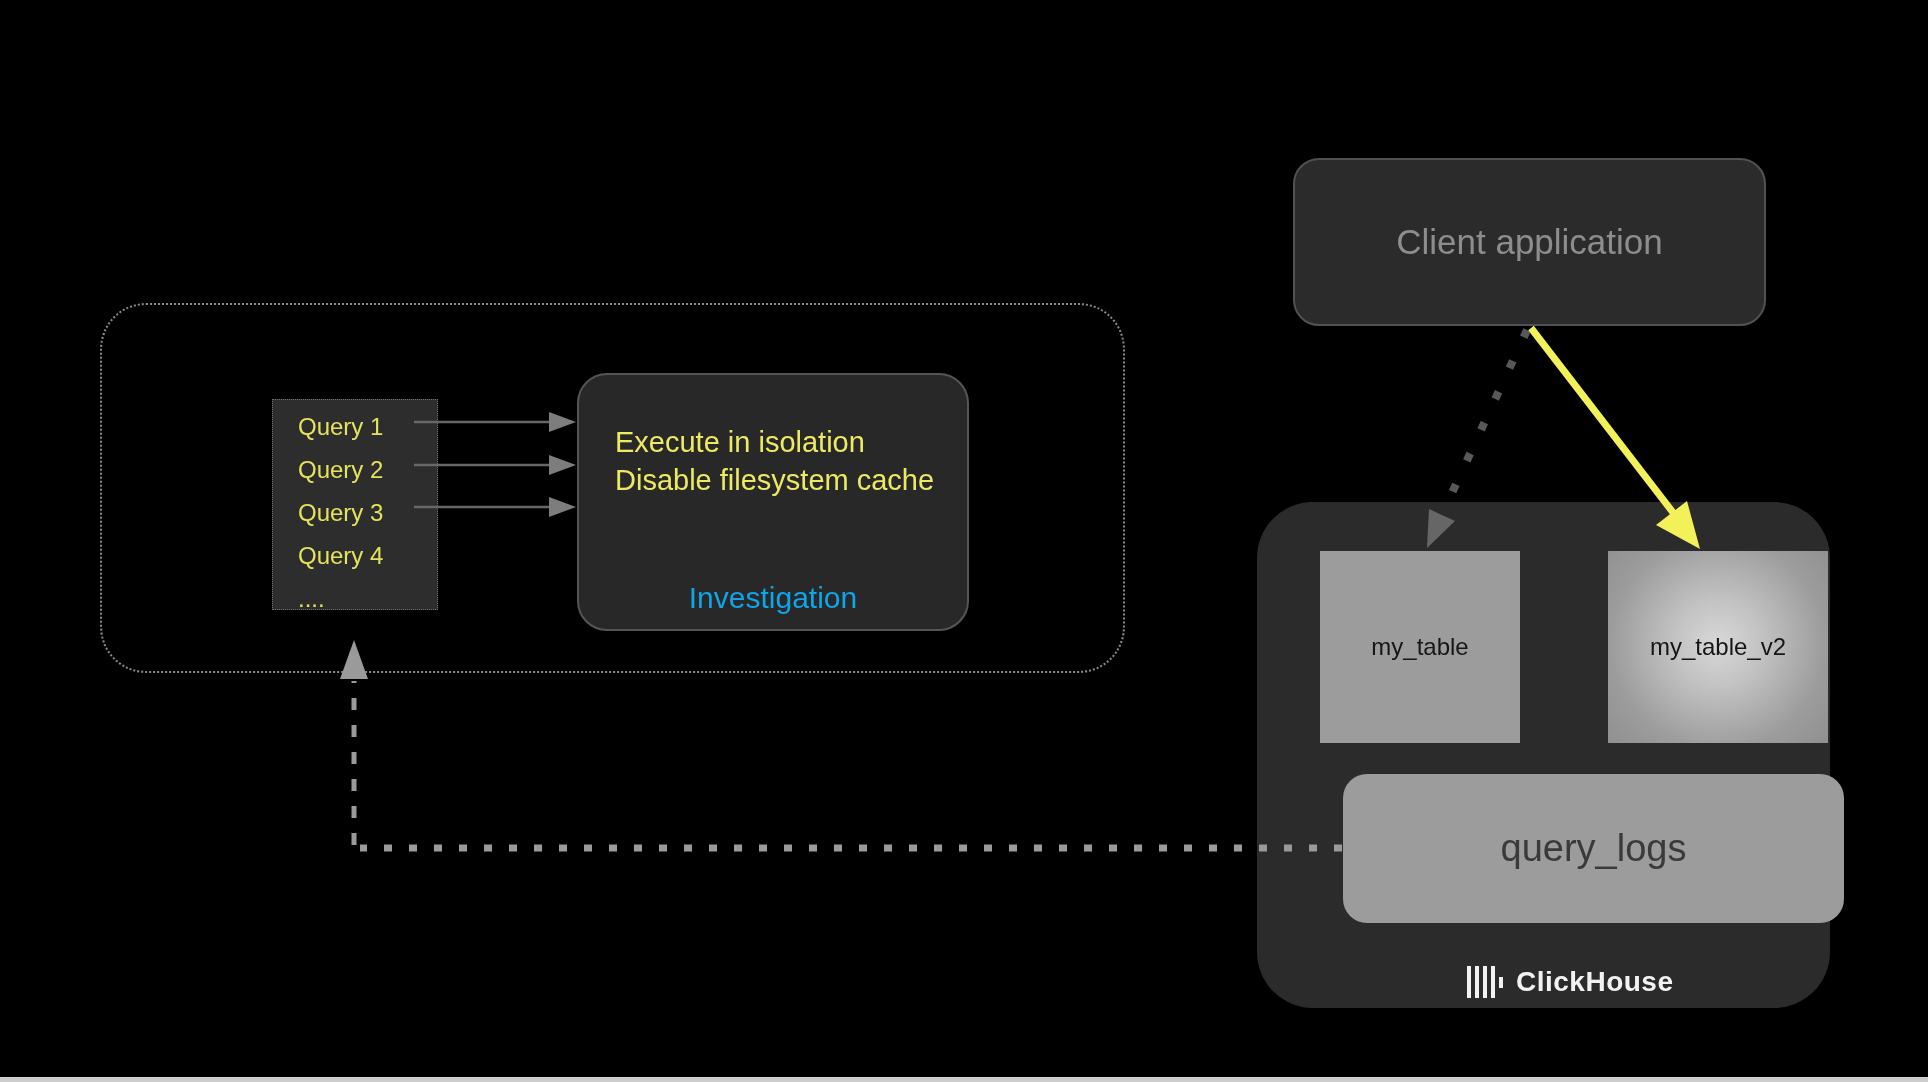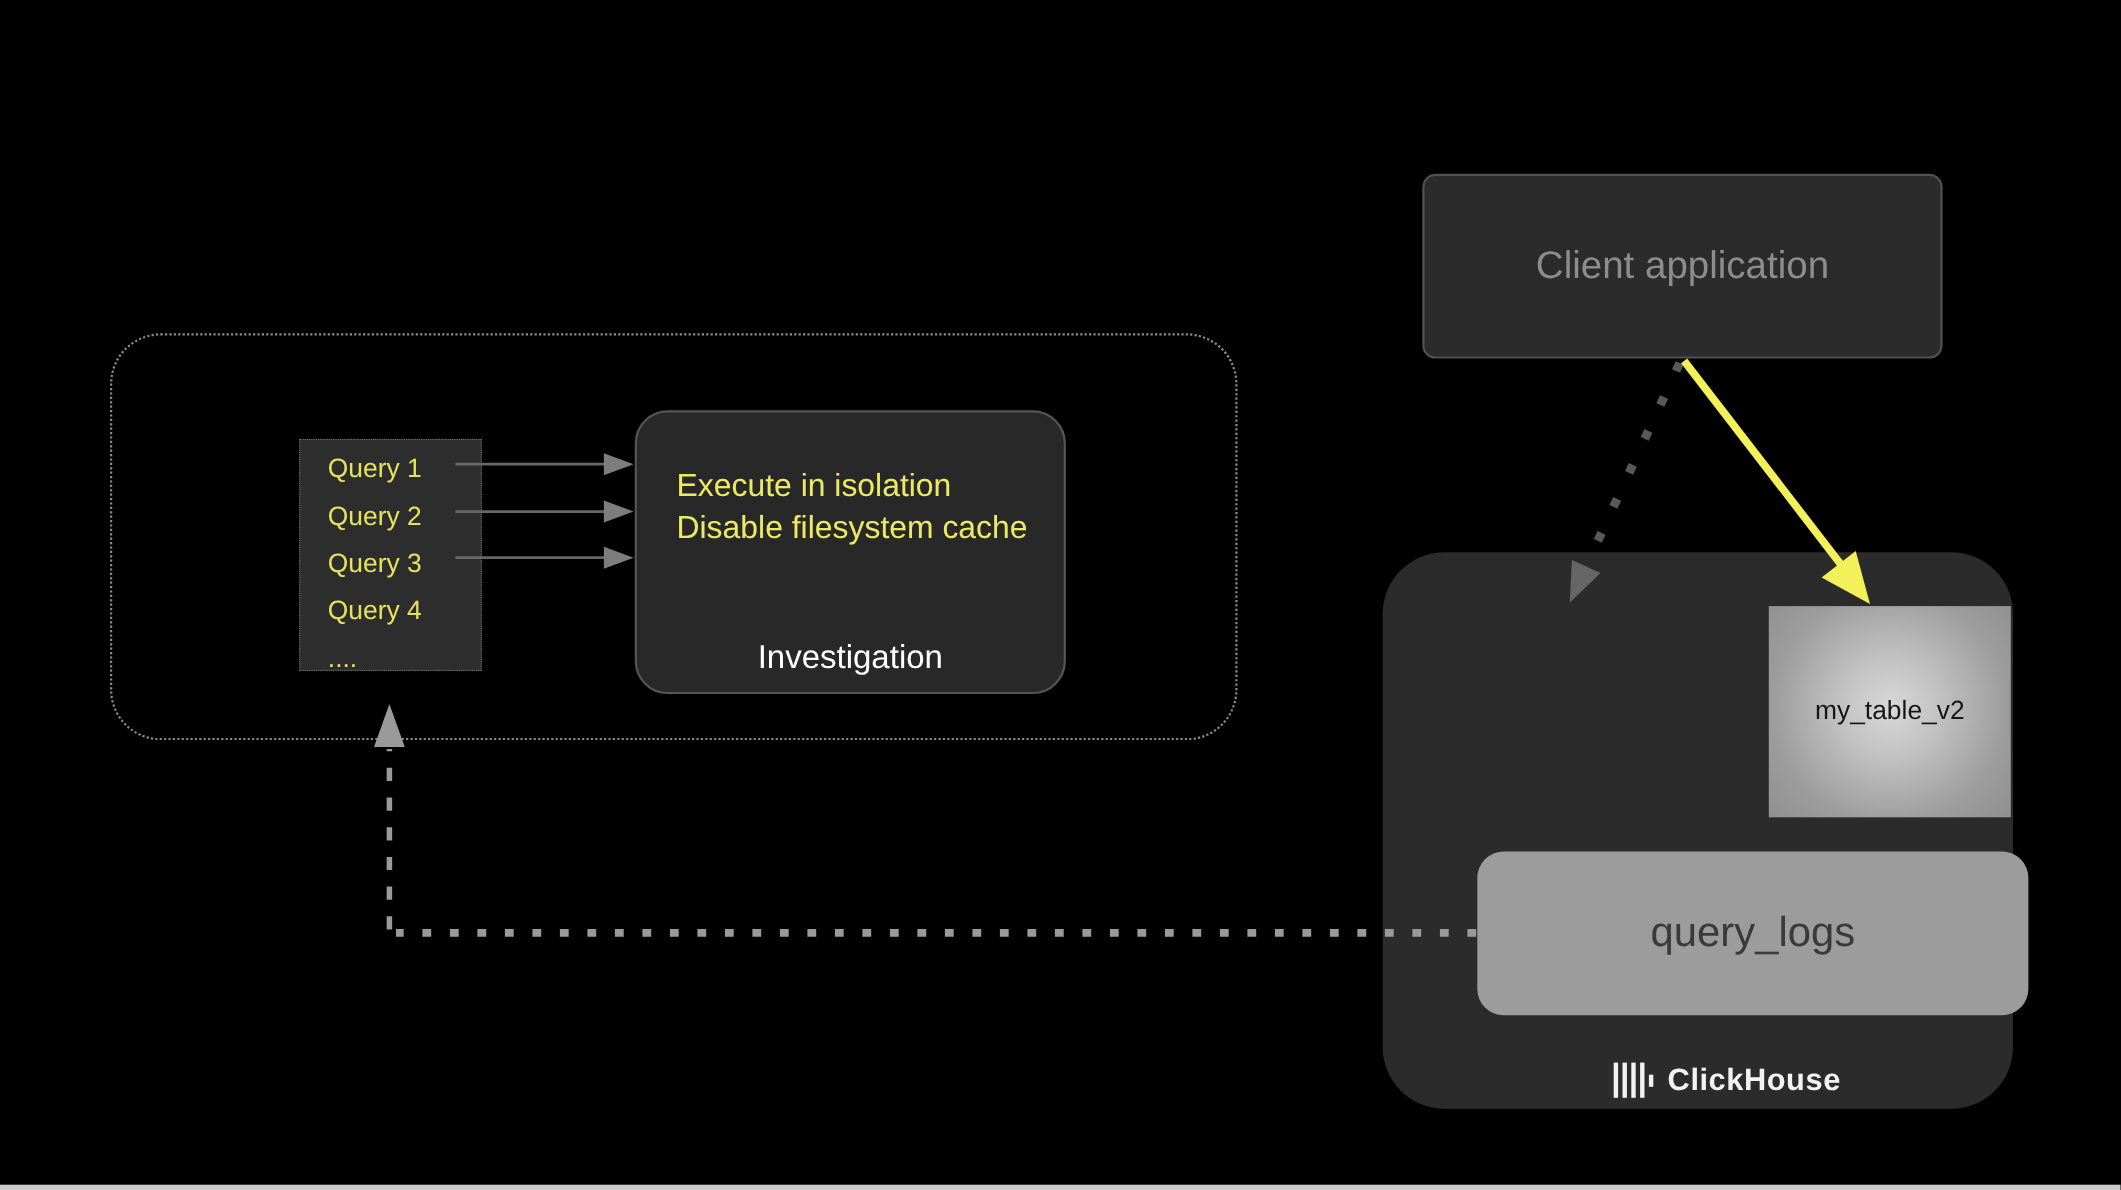--- a/index.html
+++ b/index.html
@@ -62,31 +62,31 @@
   }
   .inv-tip1 { top: 51px; }
   .inv-tip2 { top: 89px; }
   .inv-tip3 { top: 144px; }
   .inv-label {
     position: absolute;
     left: 0; right: 0;
     top: 206px;
     text-align: center;
     font-size: 30px;
-    color: #ffffff;
+    color: #0ea5e9;
   }
 
   
   .client-box {
     position: absolute;
     left: 1293px; top: 158px;
     width: 473px; height: 168px;
     background: #2b2b2b;
     border: 2px solid #515151;
-    border-radius: 12px;
+    border-radius: 26px;
     box-sizing: border-box;
     display: flex;
     align-items: center;
     justify-content: center;
   }
   .client-label {
     font-size: 35px;
     color: #8d8d8d;
   }
 
@@ -190,20 +190,21 @@
     <div class="inv-tip inv-tip1">Execute in isolation</div>
     <div class="inv-tip inv-tip2">Disable filesystem cache</div>
     <div class="inv-label">Investigation</div>
   </div>
 
   <div class="client-box">
     <span class="client-label">Client application</span>
   </div>
 
   <div class="clickhouse-box">
+    <div class="table-box my-table">my_table</div>
     <div class="table-box my-table-v2">my_table_v2</div>
     <div class="query-logs-box">query_logs</div>
     <div class="ch-logo">
       <span class="ch-bars">
         <span class="ch-bar"></span>
           <span class="ch-bar"></span>
           <span class="ch-bar"></span>
           <span class="ch-bar"></span>
           <span class="ch-bar-dot"></span>
       </span>

